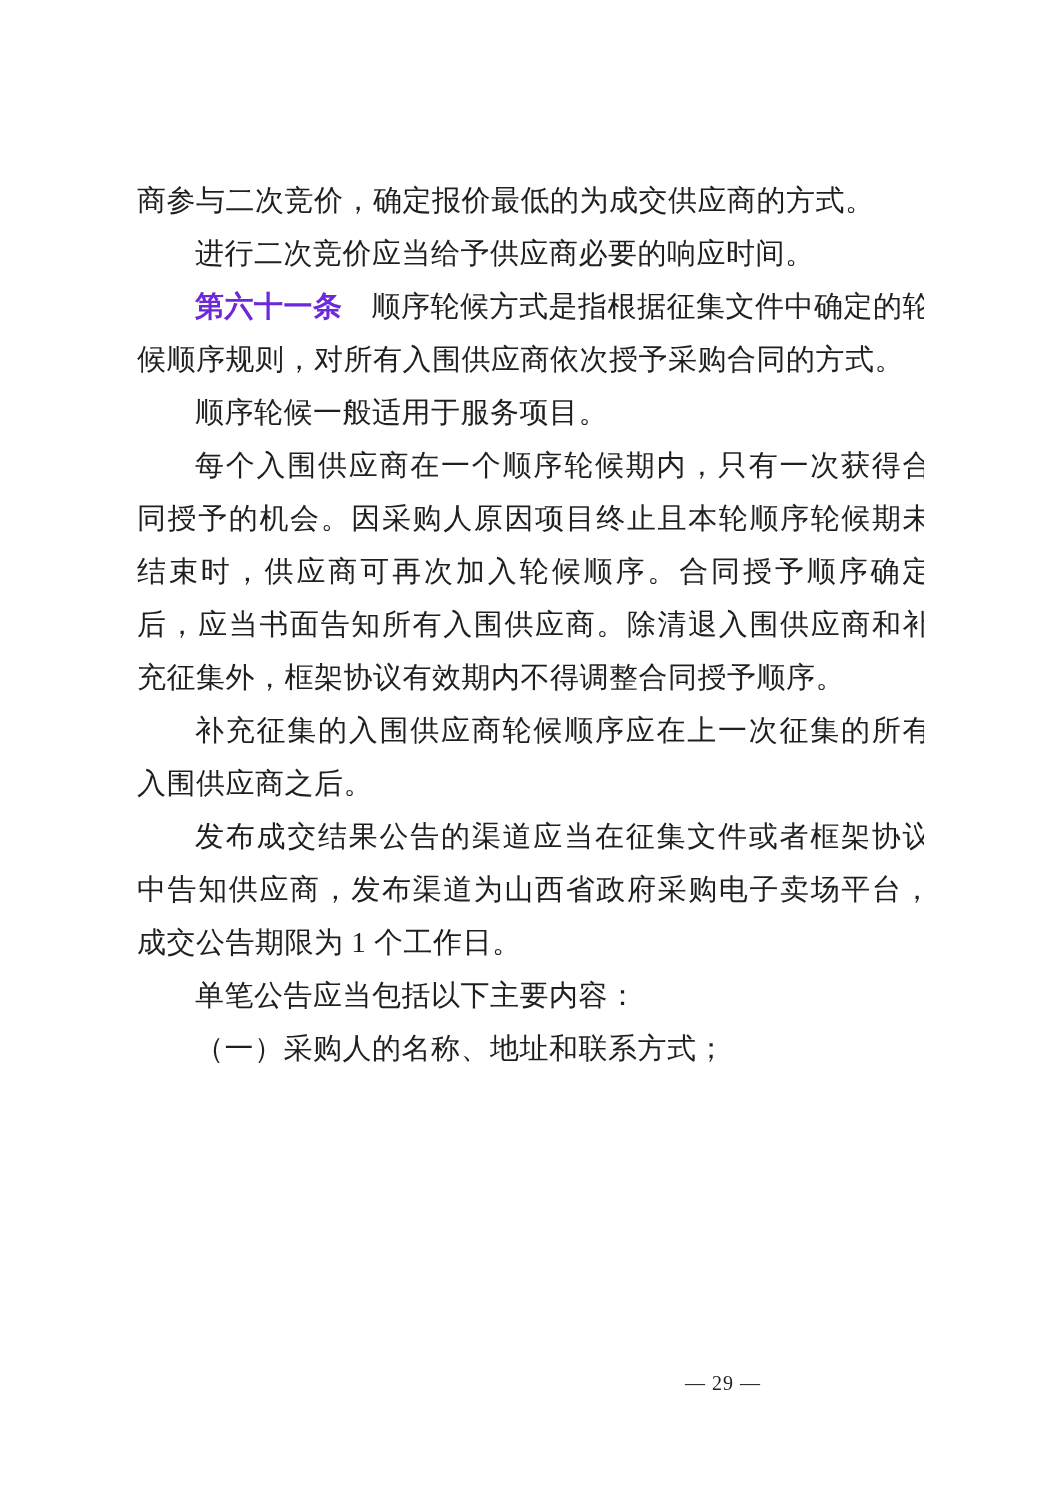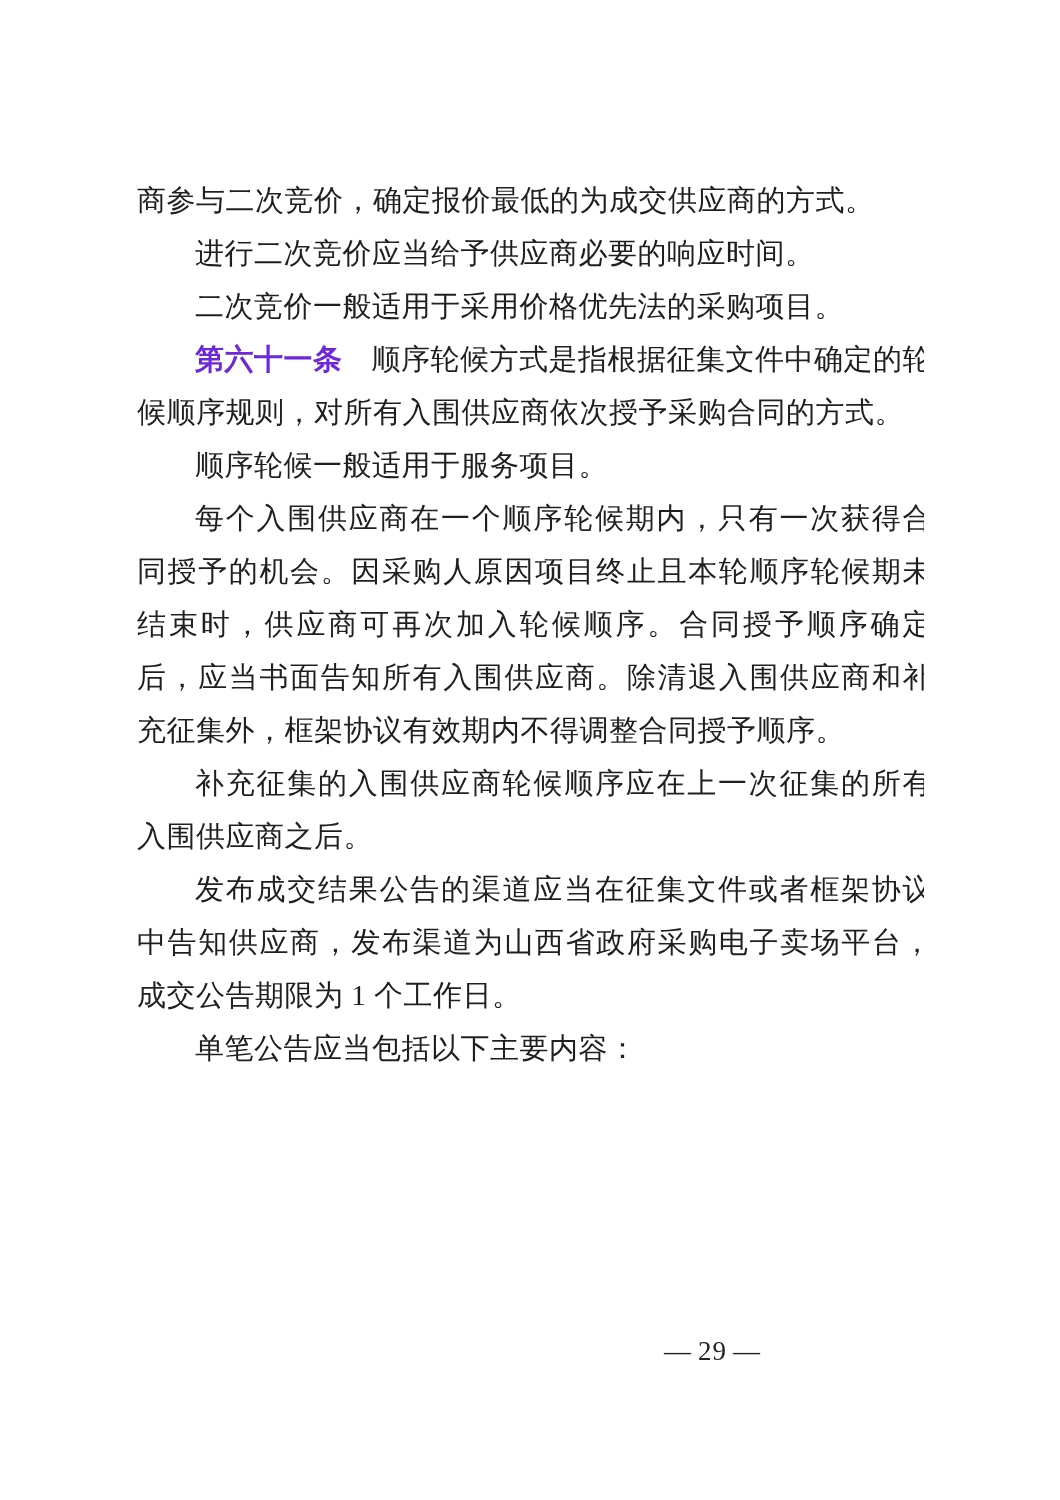--- a/index.html
+++ b/index.html
@@ -33,56 +33,56 @@
   .para.indent {
     text-indent: 2em;
   }
   .art {
     font-weight: bold;
     color: #6d28d9;
     margin-right: 1em;
   }
   .footer {
     position: absolute;
-    top: 1336px;
+    top: 1372px;
     right: 160px;
-    font-size: 27px;
+    font-size: 20px;
     color: #222222;
     letter-spacing: 1px;
     white-space: nowrap;
   }
   .footer span {
     padding: 0 3px;
   }
 </style>
 </head>
 <body>
 
 <div class="page">
 
   <div class="doc-body">
 
     <p class="para"><span>商参与二次竞价，确定报价最低的为成交供应商的方式。</span></p>
 
     <p class="para indent"><span>进行二次竞价应当给予供应商必要的响应时间。</span></p>
 
-    <p class="para indent"><span>二次竞价一般适用于采用价格优先法的采购项目。</span></p>
 
     <p class="para indent"><b class="art">第六十一条</b><span>顺序轮候方式是指根据征集文件中确定的轮候顺序规则，对所有入围供应商依次授予采购合同的方式。</span></p>
 
     <p class="para indent"><span>顺序轮候一般适用于服务项目。</span></p>
 
     <p class="para indent"><span>每个入围供应商在一个顺序轮候期内，只有一次获得合同授予的机会。因采购人原因项目终止且本轮顺序轮候期未结束时，供应商可再次加入轮候顺序。合同授予顺序确定后，应当书面告知所有入围供应商。除清退入围供应商和补充征集外，框架协议有效期内不得调整合同授予顺序。</span></p>
 
     <p class="para indent"><span>补充征集的入围供应商轮候顺序应在上一次征集的所有入围供应商之后。</span></p>
 
 
     <p class="para indent"><span>发布成交结果公告的渠道应当在征集文件或者框架协议中告知供应商，发布渠道为山西省政府采购电子卖场平台，成交公告期限为 1 个工作日。</span></p>
 
     <p class="para indent"><span>单笔公告应当包括以下主要内容：</span></p>
 
+    <p class="para indent"><span>（一）采购人的名称、地址和联系方式；</span></p>
 
 
   </div>
 
   <div class="footer"><span>—</span><span>29</span><span>—</span></div>
 
 </div>
 
 </body></html>

